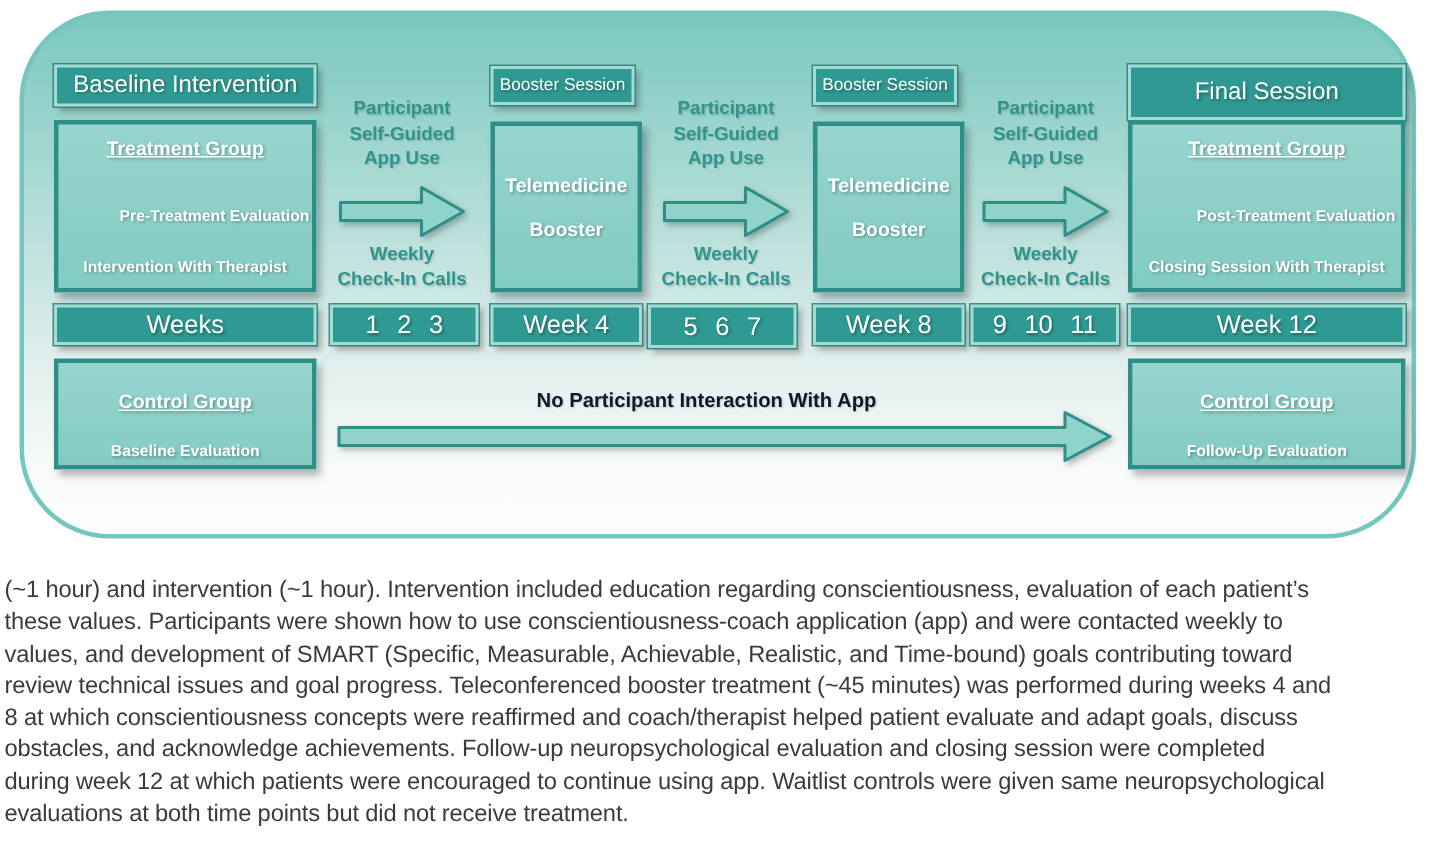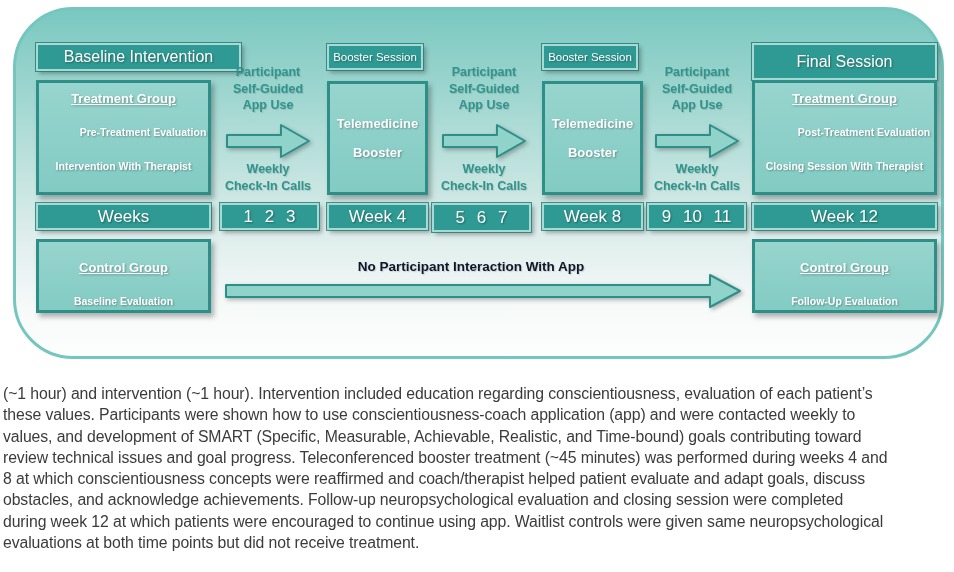--- a/index.html
+++ b/index.html
@@ -22,21 +22,21 @@
   .hdr-small{font-size:11.5px;}
   .wk{font-size:17px;}
   .wk-nums{word-spacing:7px;}
 
   
   .box-light{background:linear-gradient(180deg,#97D5CE,#82CBC3);
              border:3px solid #2E8F88;box-shadow:3px 4px 5px rgba(40,40,40,.35);
              color:#fff;text-align:center;text-shadow:1px 1px 2px rgba(0,0,0,.3);}
   .box-title{font-size:13px;font-weight:bold;text-decoration:underline;margin-top:8px;}
   .box-line{font-size:10.5px;font-weight:bold;}
-  .tl .l1{margin-top:20px;padding-left:39px;}
+  .tl .l1{margin-top:32px;padding-left:39px;}
   .tl .l2{margin-top:22px;}
   .ctl .l1{margin-top:20px;}
   .ctl .box-title{margin-top:18px;}
   .tele{display:flex;flex-direction:column;align-items:center;justify-content:center;
         gap:14px;font-size:13px;font-weight:bold;}
 
   
   .gap-label{width:110px;text-align:center;color:#2F948C;font-weight:bold;
              font-size:12.5px;line-height:16.5px;text-shadow:1px 1px 1px rgba(60,60,60,.18);}
 
@@ -50,21 +50,21 @@
   .caption{left:3px;top:383px;width:950px;color:#3B3B3B;}
   .cap-line{white-space:nowrap;font-size:15.8px;line-height:21.3px;letter-spacing:-0.1px;}
 </style>
 </head>
 <body>
 
 <div class="figure">
 
   <div class="abs panel"></div>
 
-  <div class="abs box-dark hdr-big" style="left:36px;top:43px;width:205px;height:28px;">
+  <div class="abs box-dark hdr-big" style="left:36px;top:43px;width:175px;height:28px;">
     <span>Baseline Intervention</span>
   </div>
   <div class="abs box-dark hdr-small" style="left:327px;top:44px;width:96px;height:26px;">
     <span>Booster Session</span>
   </div>
   <div class="abs box-dark hdr-small" style="left:542px;top:44px;width:96px;height:26px;">
     <span>Booster Session</span>
   </div>
   <div class="abs box-dark hdr-big" style="left:752px;top:43px;width:185px;height:37px;">
     <span>Final Session</span>

